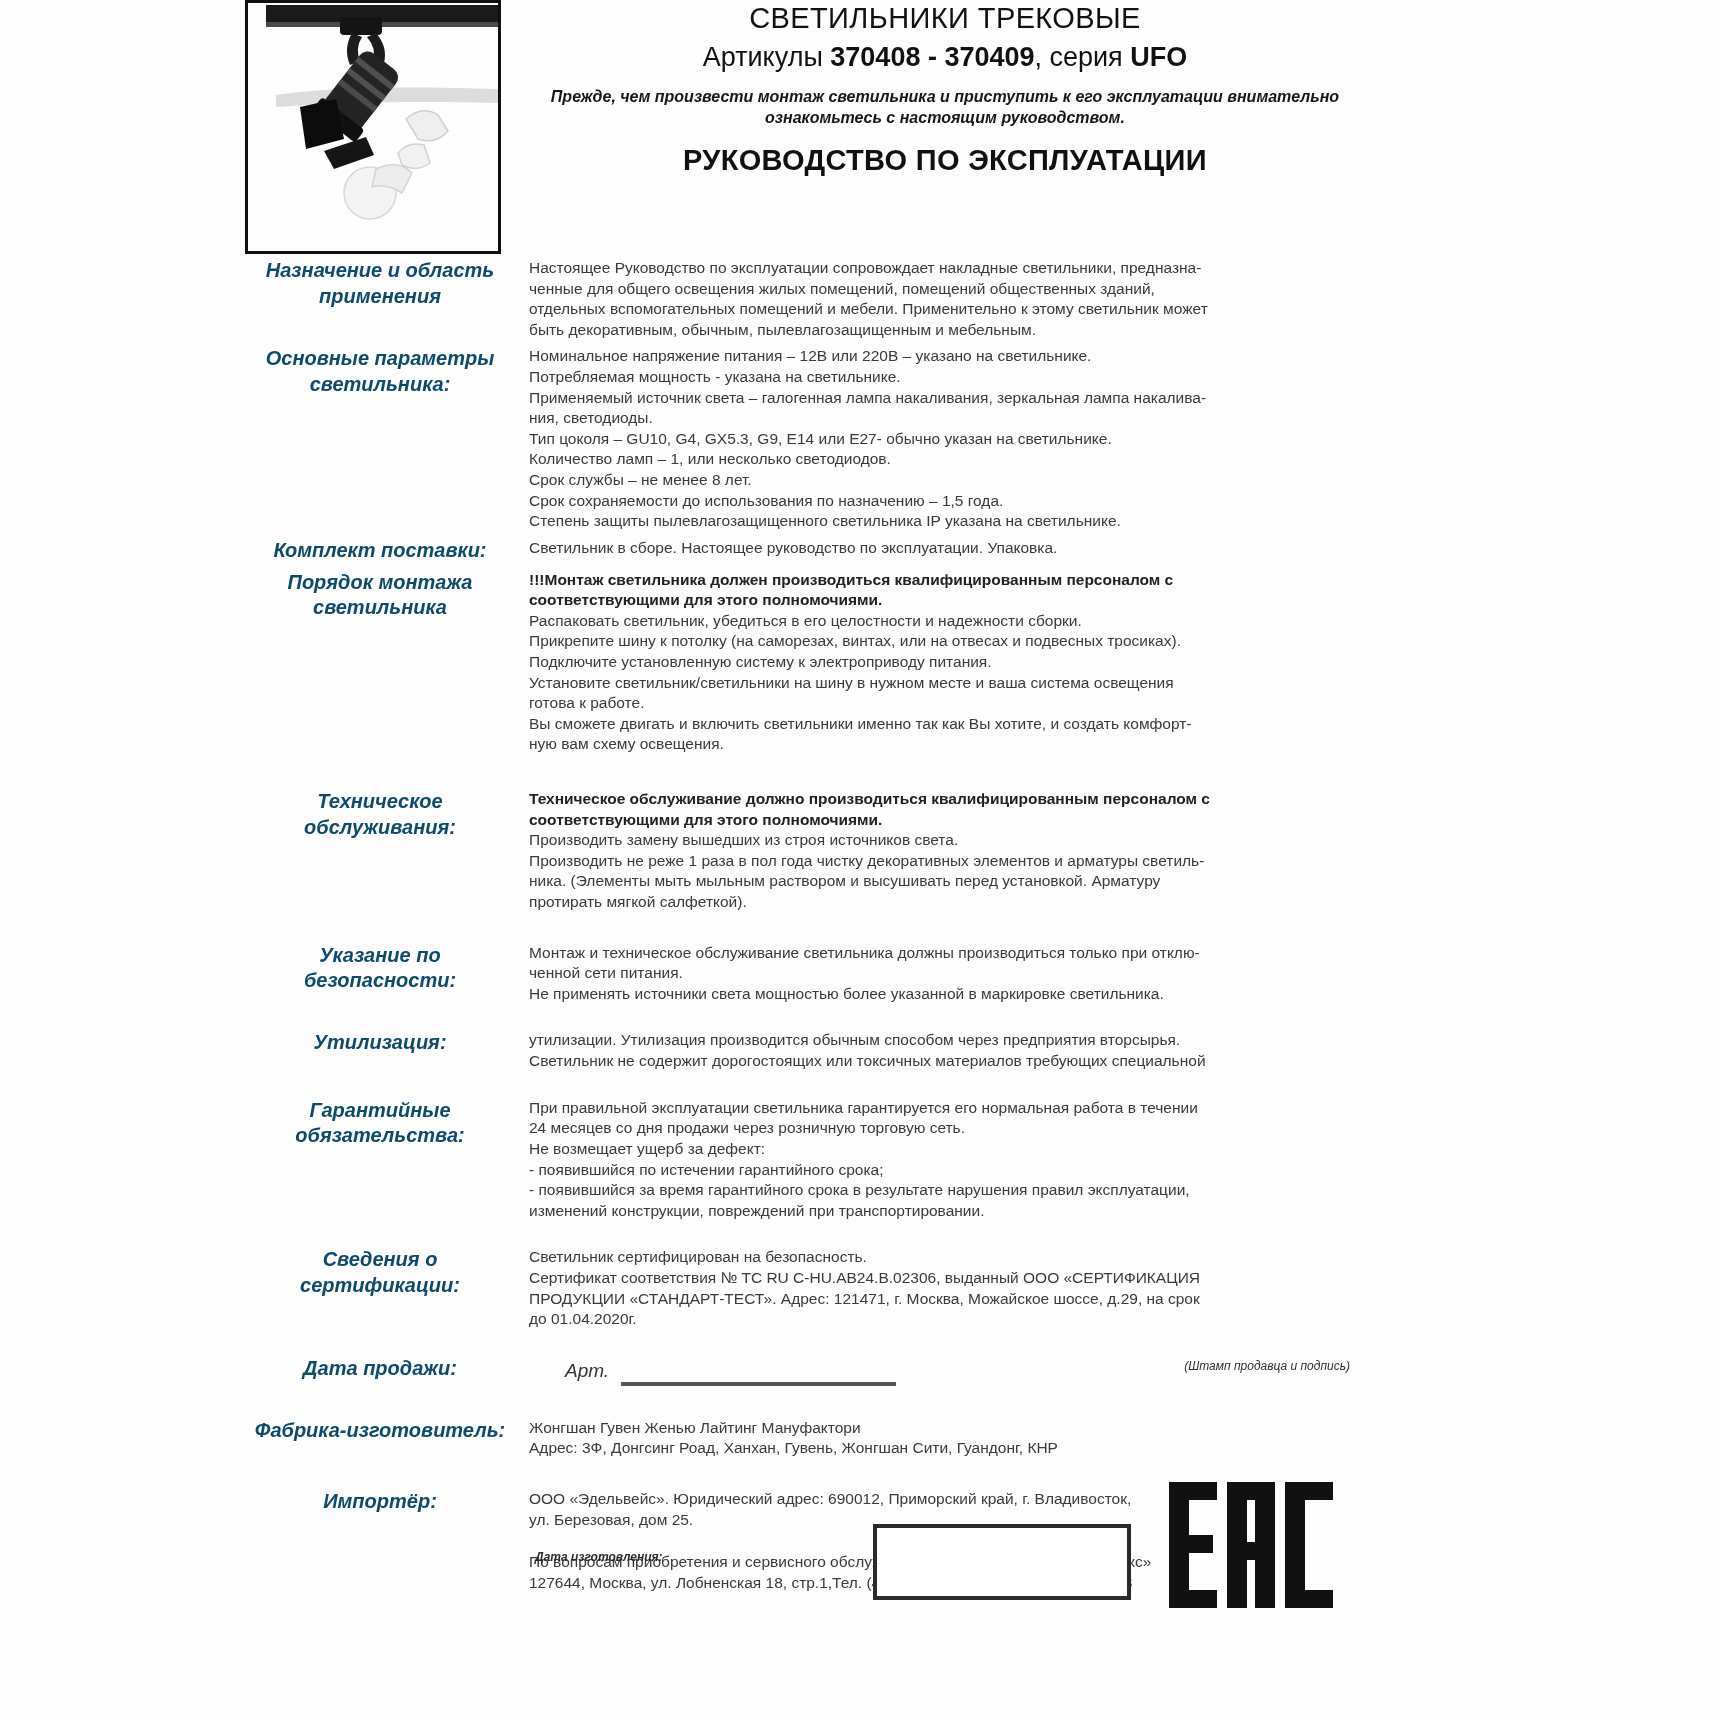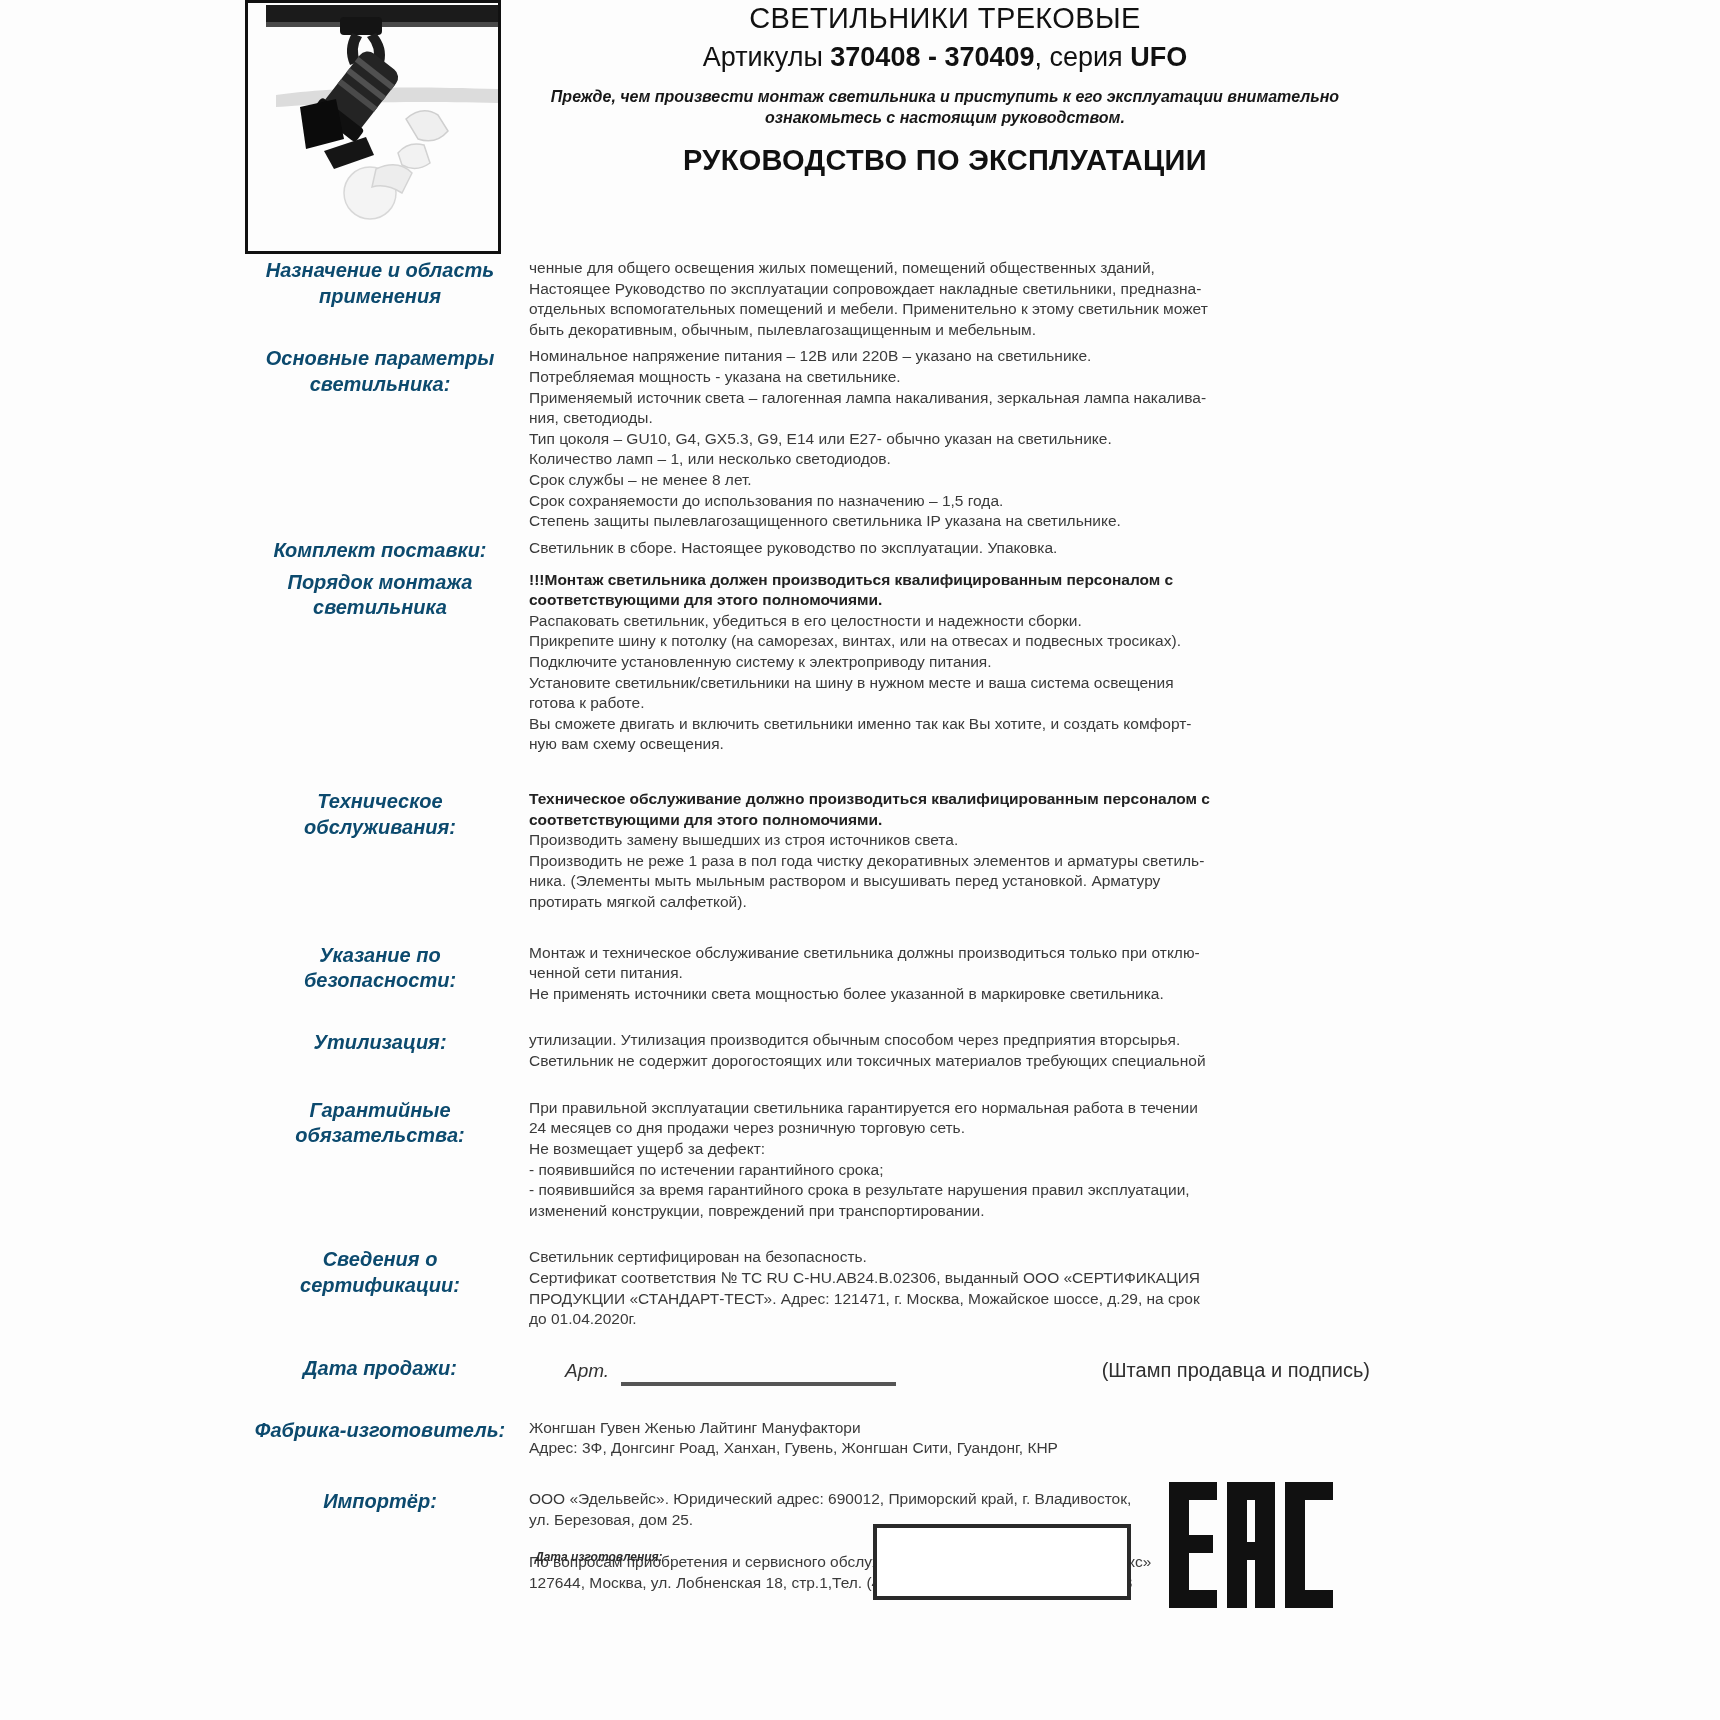--- a/index.html
+++ b/index.html
@@ -141,23 +141,24 @@
   .art-line {
     position: absolute;
     left: 62px;
     top: 26px;
     width: 275px;
     height: 4px;
     background: #555;
   }
   .stamp-note {
     position: absolute;
-    right: 0;
+    right: 20px;
     top: 3px;
-    font-size: 20px;
+    font-size: 12px;
+    font-style: italic;
     color: #2f2f2f;
     white-space: nowrap;
   }
 
   
   .footer-zone {
     position: absolute;
     left: 245px;
     top: 1455px;
     width: 1200px;
@@ -237,22 +238,22 @@
       <div class="intro-italic">Прежде, чем произвести монтаж светильника и приступить к его эксплуатации внимательно ознакомьтесь с настоящим руководством.</div>
       <div class="title-manual">РУКОВОДСТВО ПО ЭКСПЛУАТАЦИИ</div>
     </div>
   </div>
 
   <div class="body-rows">
 
     <div class="row">
       <div class="row-label">Назначение и область применения</div>
       <div class="row-body">
+        <p>Настоящее Руководство по эксплуатации сопровождает накладные светильники, предназна-</p>
         <p>ченные для общего освещения жилых помещений, помещений общественных зданий,</p>
-        <p>Настоящее Руководство по эксплуатации сопровождает накладные светильники, предназна-</p>
         <p>отдельных вспомогательных помещений и мебели. Применительно к этому светильник может</p>
         <p>быть декоративным, обычным, пылевлагозащищенным и мебельным.</p>
       </div>
     </div>
     <div class="spacer-6"></div>
 
     <div class="row">
       <div class="row-label">Основные параметры светильника:</div>
       <div class="row-body">
         <p>Номинальное напряжение питания – 12В или 220В – указано на светильнике.</p>

